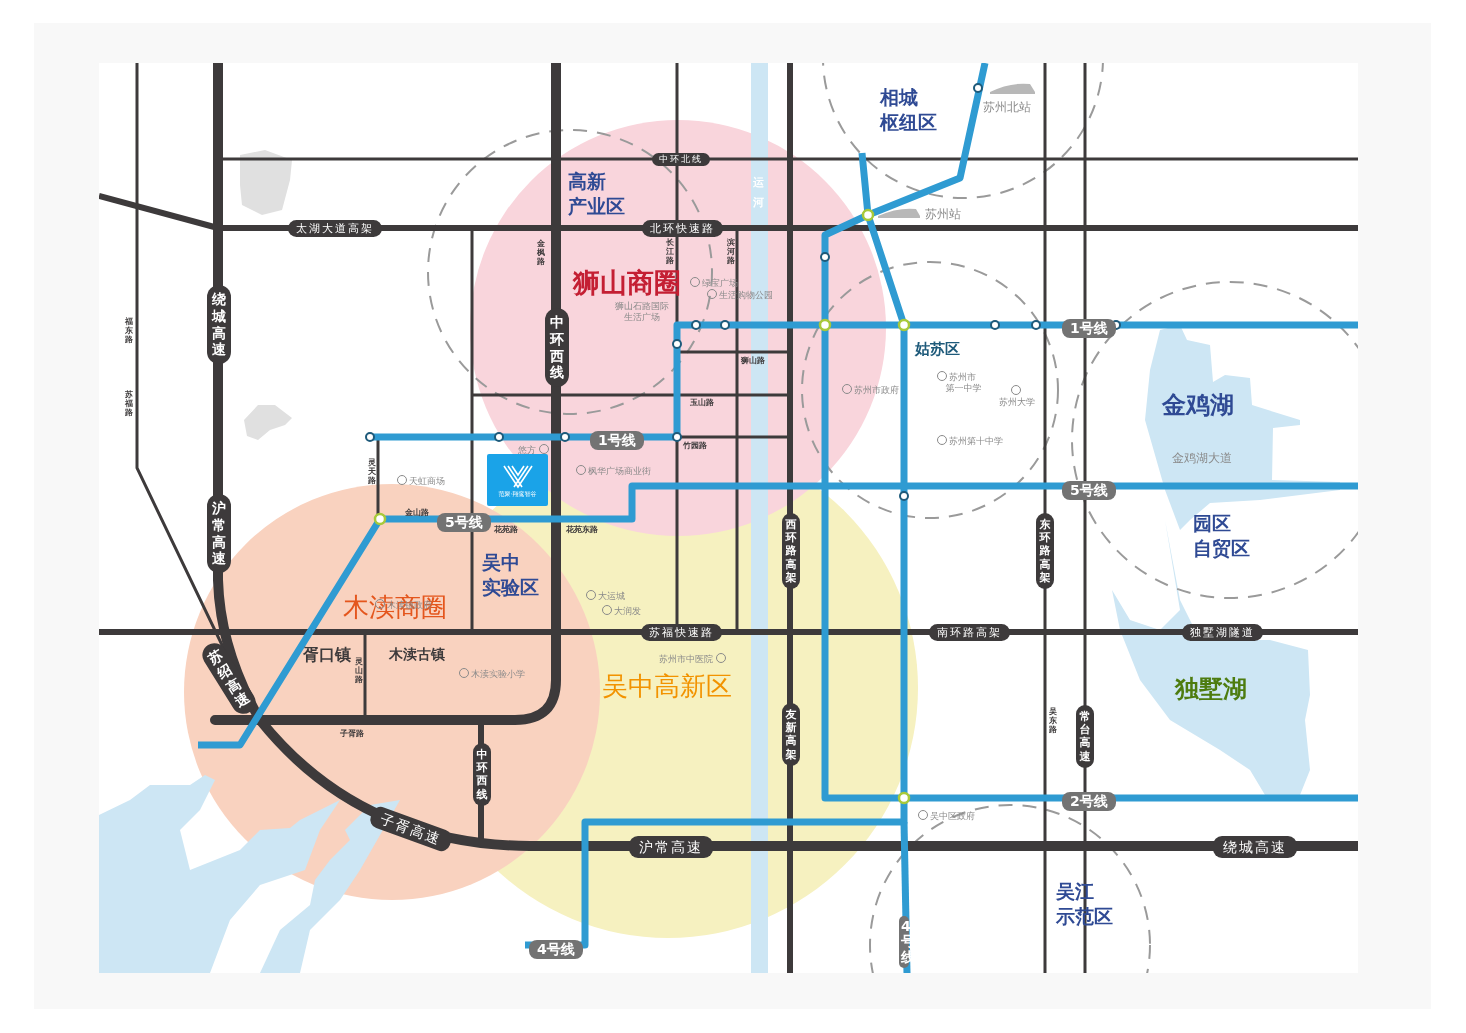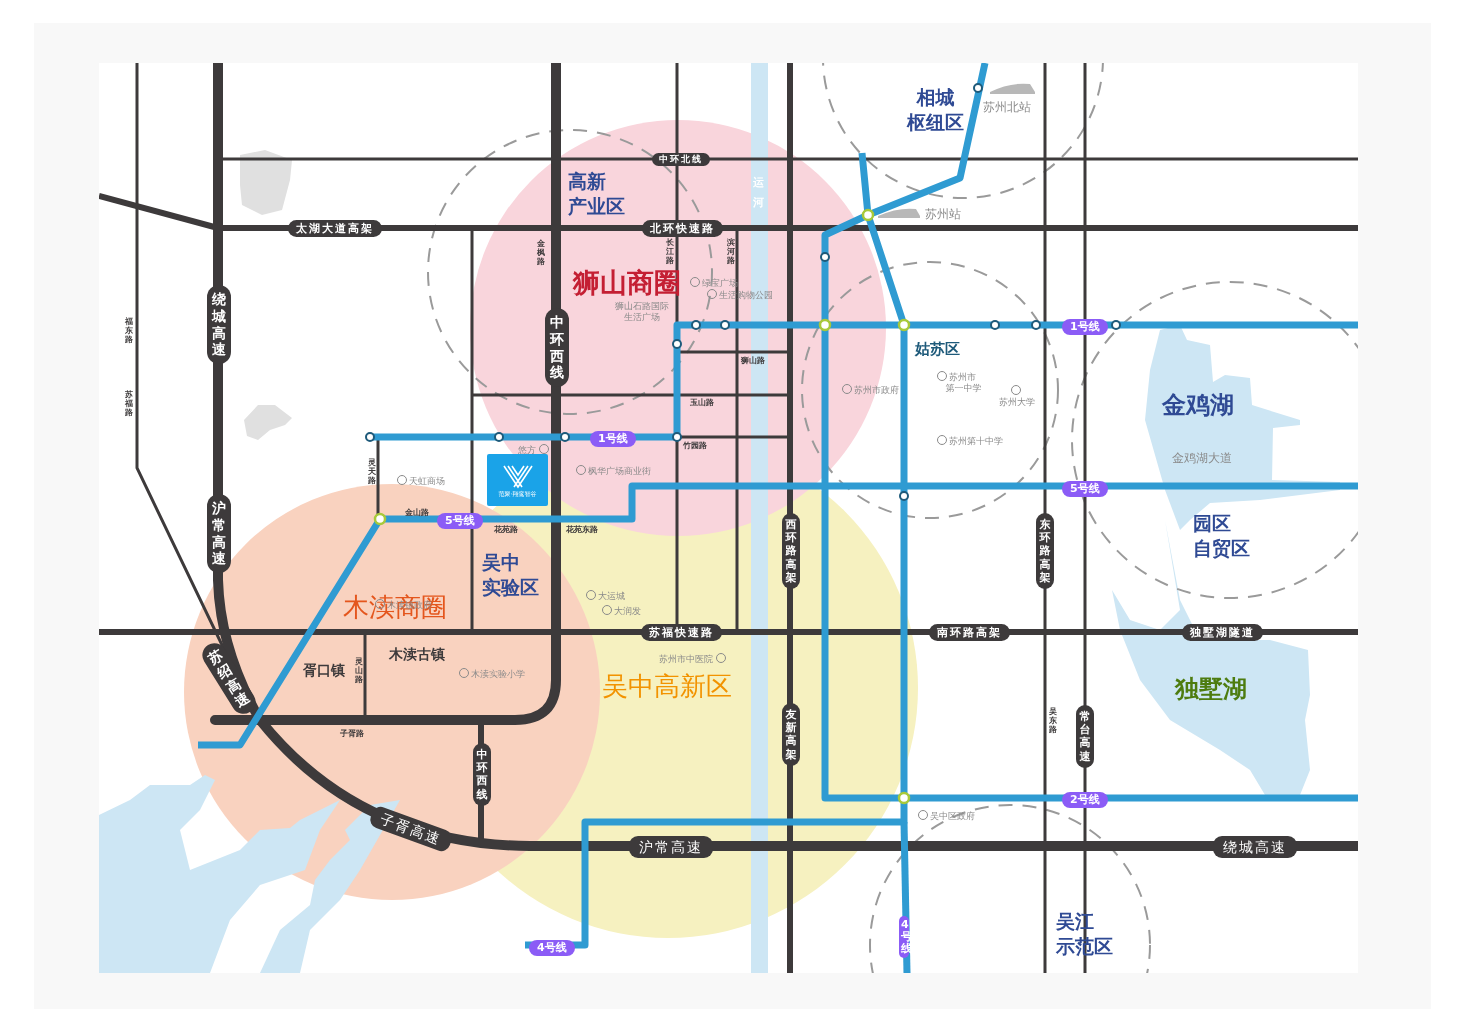--- a/index.html
+++ b/index.html
@@ -118,67 +118,67 @@
   <g fill="#b8b8b8">
     <path d="M990 92 Q1010 82 1030 84 L1035 92 Z"></path>
     <rect x="990" y="92" width="45" height="2"></rect>
     <path d="M878 216 Q898 207 916 209 L920 216 Z"></path>
     <rect x="878" y="216" width="42" height="2"></rect>
   </g>
 </svg>
 
 <style>
   .lbl{position:absolute;white-space:nowrap;line-height:1;}
-  .pill{position:absolute;background:#3d3a3b;color:#fff;font-size:11px;font-weight:bold;border-radius:9px;padding:3px 8px;letter-spacing:2px;line-height:1;}
+  .pill{position:absolute;background:#3d3a3b;color:#fff;font-size:11px;font-weight:normal;border-radius:9px;padding:3px 8px;letter-spacing:2px;line-height:1;}
   .vpill{position:absolute;background:#3d3a3b;color:#fff;font-size:14px;font-weight:bold;border-radius:12px;padding:6px 3px;width:18px;text-align:center;line-height:1.2;display:flex;flex-direction:column;}
   .vpill-s{position:absolute;background:#3d3a3b;color:#fff;font-size:11px;font-weight:bold;border-radius:10px;padding:5px 2px;width:14px;text-align:center;line-height:1.2;display:flex;flex-direction:column;}
-  .mpill{position:absolute;background:#8b5cf6;color:#fff;font-size:11px;font-weight:bold;border-radius:8px;padding:2px 8px;line-height:1.1;}
+  .mpill{position:absolute;background:#737373;color:#fff;font-size:14px;font-weight:bold;border-radius:8px;padding:2px 8px;line-height:1.1;}
   .vsmall{position:absolute;font-size:8px;font-weight:bold;color:#3d3a3b;display:flex;flex-direction:column;line-height:1.1;}
   .sroad{position:absolute;font-size:8px;font-weight:bold;color:#3d3a3b;white-space:nowrap;}
   .district{position:absolute;color:#2f4a94;font-size:19px;font-weight:bold;line-height:1.3;}
   .poi{position:absolute;font-size:9px;color:#8a8a8a;white-space:nowrap;line-height:1.2;}
   .poi .ico{display:inline-block;width:8px;height:8px;border:1px solid #8a8a8a;border-radius:50%;margin-right:2px;vertical-align:-1px;}
 </style>
 
-<div class="district" style="left:808px;top:22px;text-align:center;">
+<div class="district" style="left:781px;top:22px;">
   <span>相城</span><br>
   <span>枢纽区</span>
 </div>
 <div class="district" style="left:469px;top:106px;">
   <span>高新</span><br>
   <span>产业区</span>
 </div>
 <div class="lbl" style="left:816px;top:279px;color:#1e5a7a;font-size:15px;font-weight:bold;">姑苏区</div>
 <div class="district" style="left:1094px;top:448px;">
   <span>园区</span><br>
   <span>自贸区</span>
 </div>
 <div class="district" style="left:383px;top:487px;">
   <span>吴中</span><br>
   <span>实验区</span>
 </div>
-<div class="district" style="left:957px;top:816px;margin-top:30px;">
+<div class="district" style="left:957px;top:816px;">
   <span>吴江</span><br>
   <span>示范区</span>
 </div>
 
 <div class="lbl" style="left:474px;top:206px;color:#c41f33;font-size:27px;font-weight:bold;">狮山商圈</div>
 <div class="lbl" style="left:244px;top:531px;color:#e4561d;font-size:26px;">木渎商圈</div>
 <div class="lbl" style="left:503px;top:610px;color:#f29300;font-size:26px;">吴中高新区</div>
 
 <div class="lbl" style="left:1063px;top:330px;color:#2f4a94;font-size:24px;font-weight:bold;">金鸡湖</div>
 <div class="lbl" style="left:1073px;top:389px;color:#8a8a8a;font-size:12px;">金鸡湖大道</div>
 <div class="lbl" style="left:1076px;top:614px;color:#4d7c0f;font-size:24px;font-weight:bold;">独墅湖</div>
 
 <div class="lbl" style="left:654px;top:110px;color:#fff;font-size:11px;font-weight:bold;line-height:1.8;text-align:center;">
   <span>运</span><br>
   <span>河</span>
 </div>
 
-<div class="lbl" style="left:204px;top:584px;color:#3d3a3b;font-size:14px;font-weight:bold;margin-top:16px;">胥口镇</div>
+<div class="lbl" style="left:204px;top:584px;color:#3d3a3b;font-size:16px;font-weight:bold;">胥口镇</div>
 <div class="lbl" style="left:290px;top:584px;color:#3d3a3b;font-size:14px;font-weight:bold;">木渎古镇</div>
 
 <div class="lbl" style="left:884px;top:38px;color:#8a8a8a;font-size:12px;">苏州北站</div>
 <div class="lbl" style="left:826px;top:145px;color:#8a8a8a;font-size:12px;">苏州站</div>
 
 <div class="pill" style="left:189px;top:157px;">太湖大道高架</div>
 <div class="pill" style="left:553px;top:90px;font-size:9px;padding:2px 7px;">中环北线</div>
 <div class="pill" style="left:543px;top:157px;">北环快速路</div>
 <div class="pill" style="left:542px;top:561px;">苏福快速路</div>
 <div class="pill" style="left:830px;top:561px;">南环路高架</div>

